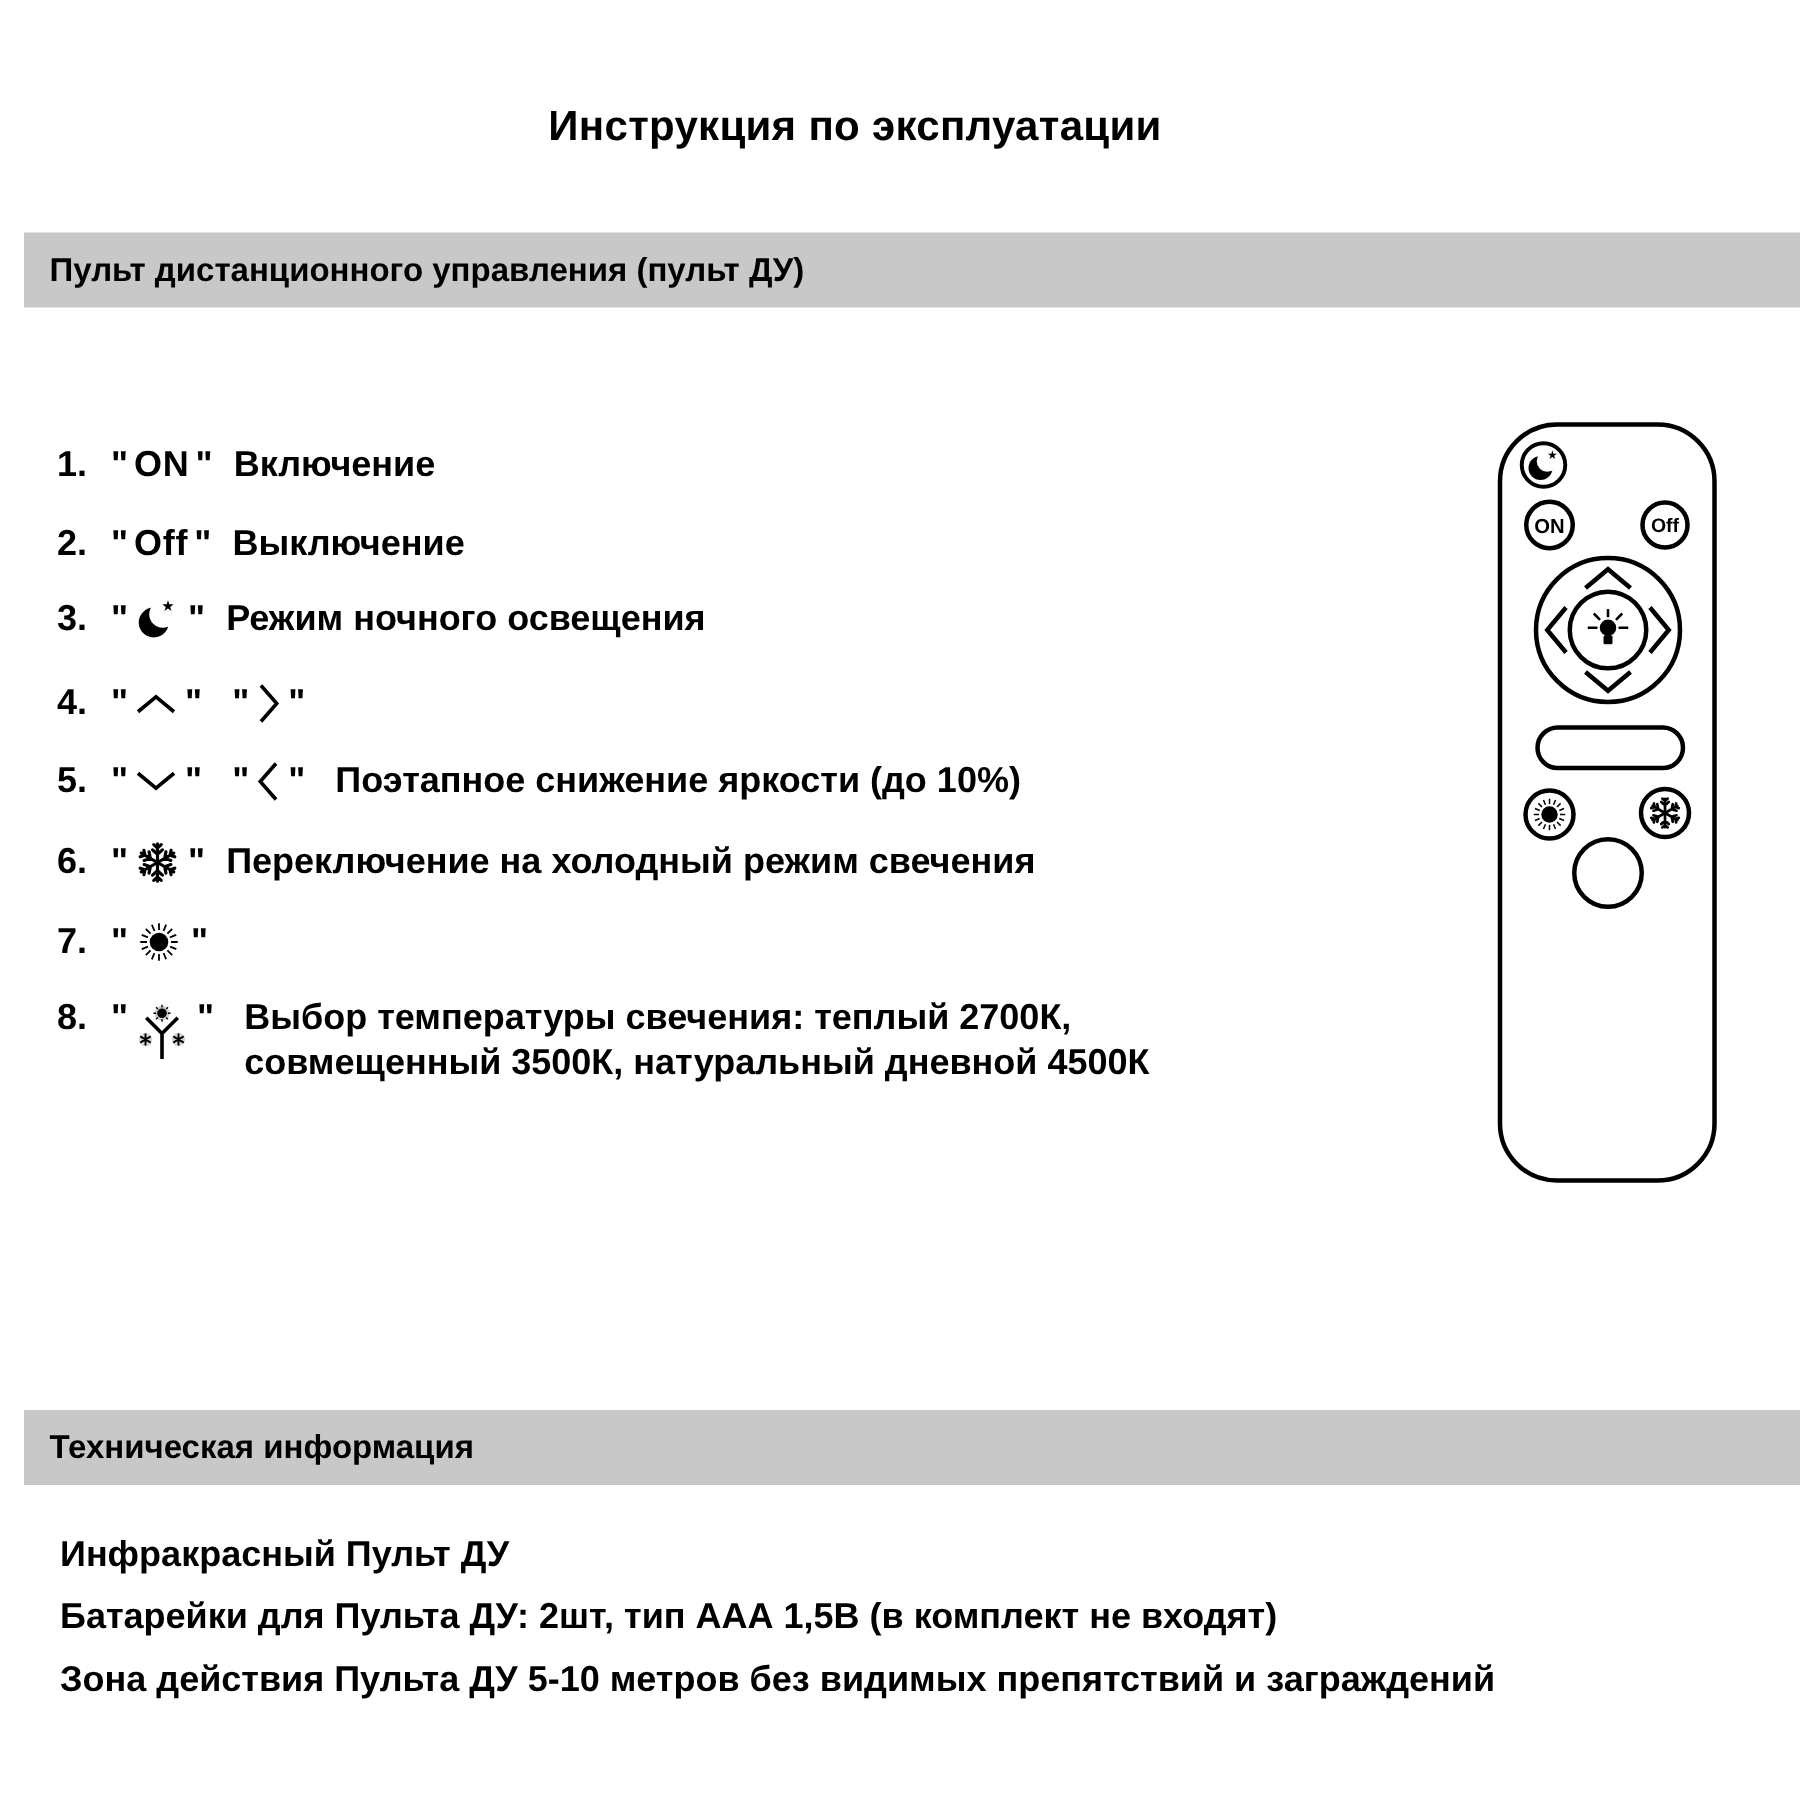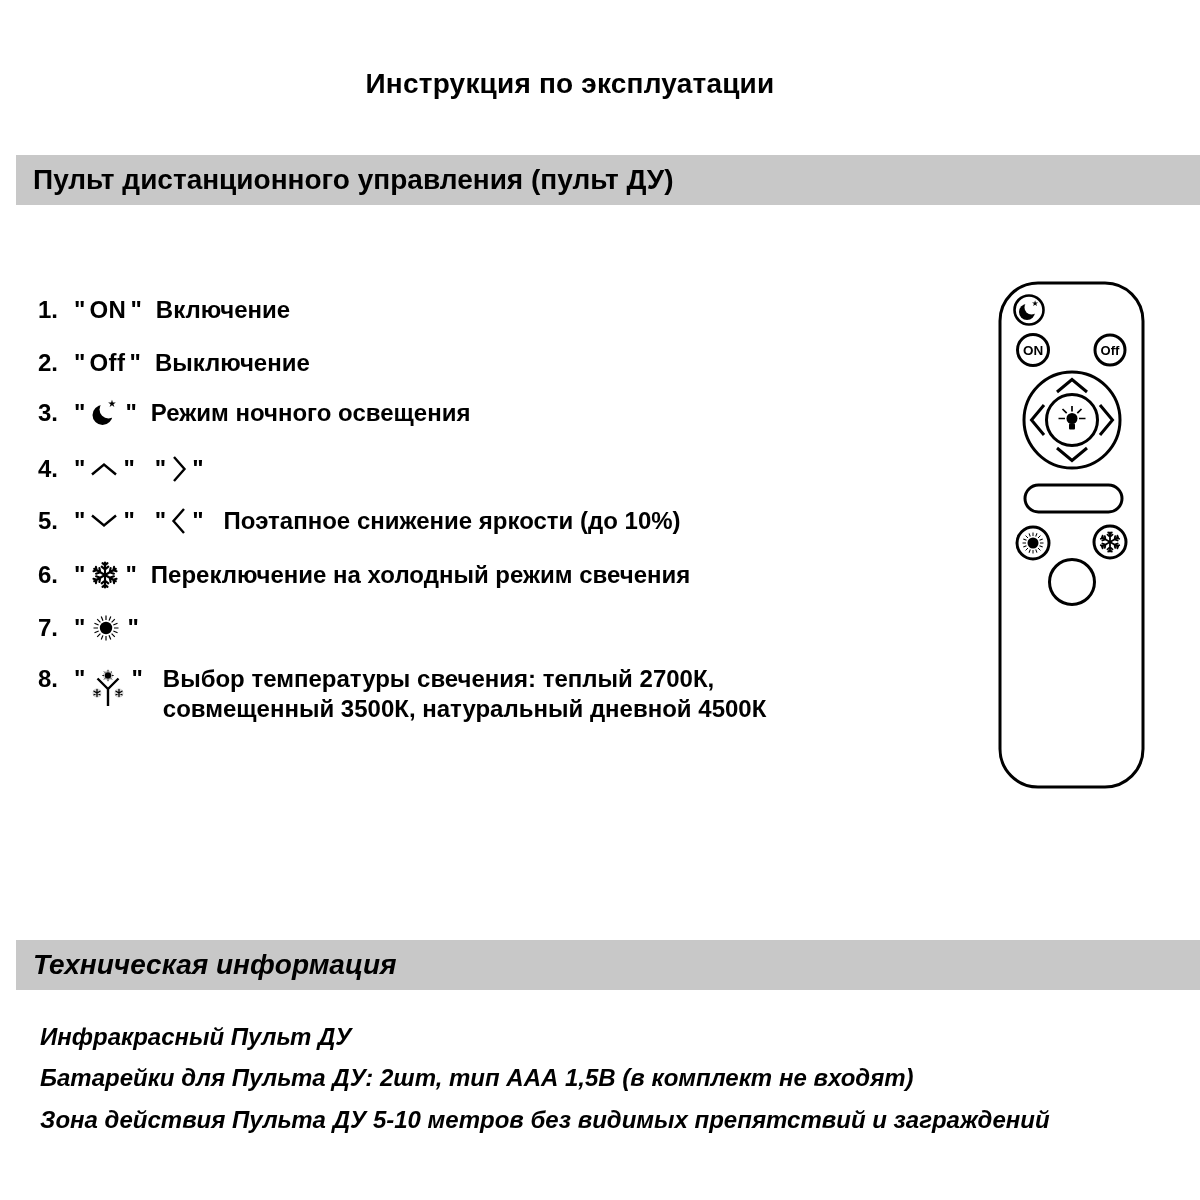--- a/index.html
+++ b/index.html
@@ -8,42 +8,42 @@
     font-family:"Liberation Sans",sans-serif;font-weight:bold;color:#000;
     overflow:hidden;
   }
   .page-title{
     position:absolute;top:68px;left:0;width:1140px;text-align:center;
     font-size:28px;letter-spacing:0.2px;
   }
   .bar{
     position:absolute;left:16px;width:1184px;height:50px;background:#c8c8c8;
     display:flex;align-items:center;box-sizing:border-box;padding-left:17px;
-    font-size:28px;
+    font-size:22px;
   }
   .bar-remote{top:155px;}
   .bar-tech{top:940px;}
   .item{
     position:absolute;left:38px;transform:translateY(-50%);
     display:flex;align-items:center;font-size:24px;white-space:nowrap;
   }
   .item .num{margin-right:12px;}
   .q{margin:0 4px;}
   .desc{margin-left:10px;}
   .desc-wide{margin-left:16px;}
   .keytext{letter-spacing:0.5px;}
   .icon{display:block;}
   .ikey{display:flex;align-items:center;}
   .gap{width:12px;}
   .item8{transform:none;align-items:flex-start;}
   .item8 .num{line-height:30px;}
   .item8 .q{line-height:30px;}
   .item8 .icon-wrap{margin-top:5px;}
   .desc-block{margin-left:16px;line-height:30px;}
-  .tech-line{position:absolute;left:40px;font-size:24px;line-height:30px;font-style:italic;}
+  .tech-line{position:absolute;left:40px;font-size:24px;line-height:30px;}
   .remote-wrap{position:absolute;left:995px;top:276px;width:155px;height:515px;}
   svg{overflow:visible;}
 </style>
 </head>
 <body>
 
 <div class="page-title">Инструкция по эксплуатации</div>
 
 <div class="bar bar-remote" style="background: rgb(200, 200, 200);">
   <span>Пульт дистанционного управления (пульт ДУ)</span>
@@ -269,19 +269,19 @@
         <g transform="rotate(300 115 266)">
             <path d="M115,266 L115,256.5 M115,260.8 L112.5,258.6 M115,260.8 L117.5,258.6 M115,258 L113.2,256.4 M115,258 L116.8,256.4"></path>
           </g>
       </g>
     </g>
 
     <circle cx="77" cy="306" r="22.5" fill="#fff" stroke="#000" stroke-width="3"></circle>
   </svg>
 </div>
 
-<div class="bar bar-tech" style="background: rgb(200, 200, 200); font-style: italic;">
+<div class="bar bar-tech" style="background: rgb(200, 200, 200);">
   <span>Техническая информация</span>
 </div>
 
 <div class="tech-line" style="top:1022px">Инфракрасный Пульт ДУ</div>
 <div class="tech-line" style="top:1063px">Батарейки для Пульта ДУ: 2шт, тип ААА 1,5В (в комплект не входят)</div>
 <div class="tech-line" style="top:1105px">Зона действия Пульта ДУ 5-10 метров без видимых препятствий и заграждений</div>
 
 </body></html>

